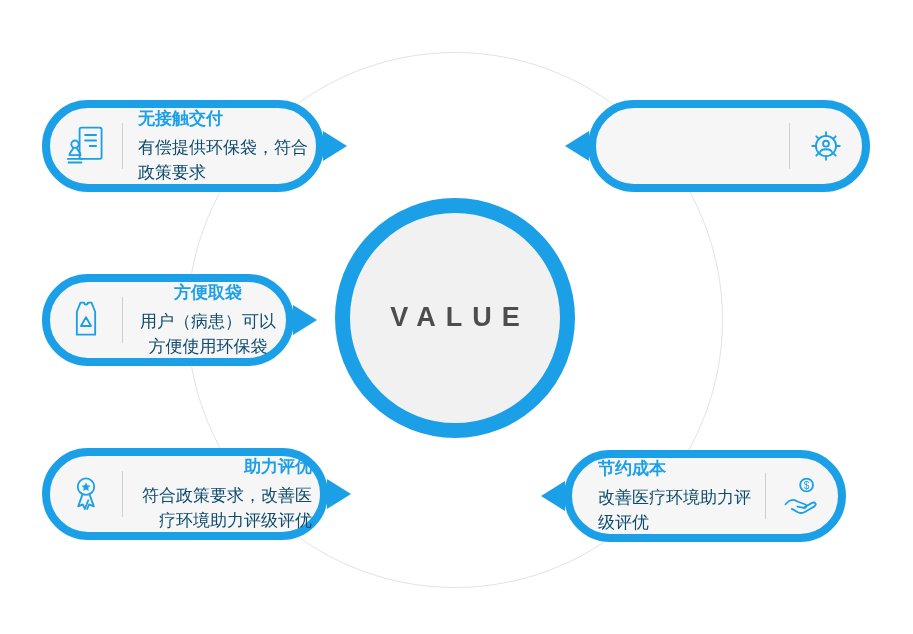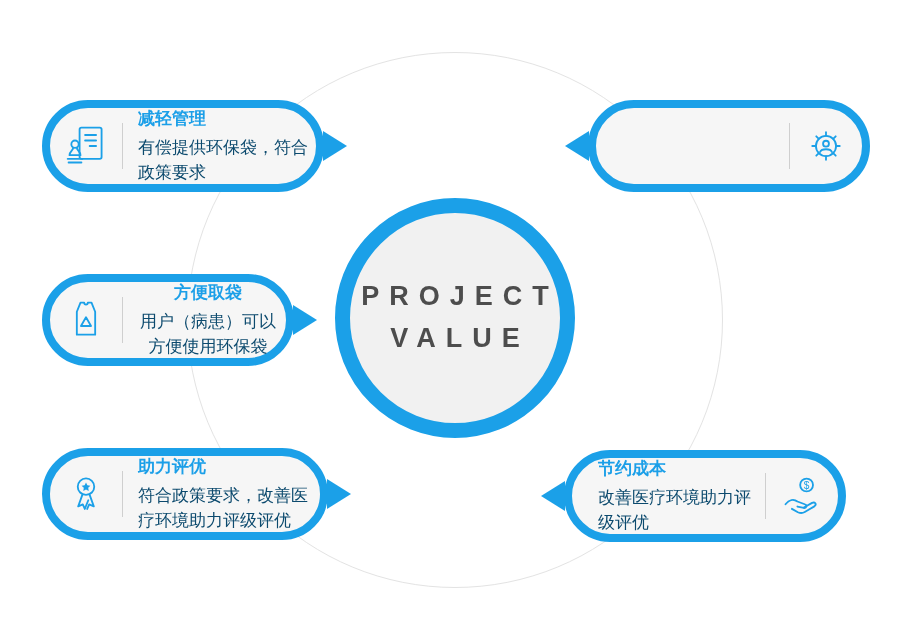--- a/index.html
+++ b/index.html
@@ -54,54 +54,53 @@
   .icon-wrap svg { width:44px; height:44px; }
   .divider { width:1px; height:46px; background:#cfcfcf; flex:0 0 auto; }
   .text-block { flex:1 1 auto; padding:0 8px 0 15px; }
   .card.right .text-block { padding:0 8px 0 26px; }
   .card-title { font-size:17px; font-weight:bold; color:#1b9fe8; margin-bottom:5px; }
   .card-desc  { font-size:17px; color:#0c4a6e; line-height:1.5; }
 
   
   .pos-l1 { left:42px;  top:100px; width:282px; }
   .pos-l2 { left:42px;  top:274px; width:252px;text-align:center; }
-  .pos-l3 { left:42px;  top:448px; width:286px; }
+  .pos-l3 { left:42px;  top:448px; width:286px;text-align:right; }
   .pos-r1 { left:588px; top:100px; width:282px; }
   .pos-r2 { left:626px; top:276px; width:244px; }
   .pos-r3 { left:564px; top:450px; width:282px; }
 </style>
 </head>
 <body>
 
 <div class="stage">
 
   <div class="ring"></div>
 
   <div class="center-circle">
-    <div class="line">PROJECT</div>
     <div class="line">VALUE</div>
   </div>
 
   <div class="card left pos-l1">
     <div class="tip"></div>
     <div class="icon-wrap">
       <svg viewBox="0 0 48 48" fill="none" stroke="#1ba0e8" stroke-width="2" stroke-linecap="round" stroke-linejoin="round">
         <rect x="17" y="4" width="24" height="34" rx="2"></rect>
         <line x1="23" y1="12" x2="35" y2="12"></line>
         <line x1="23" y1="18" x2="35" y2="18"></line>
         <line x1="28" y1="24" x2="35" y2="24"></line>
         <circle cx="12" cy="22" r="4"></circle>
         <path d="M10 26 c0 3 -4 4 -4 8 h12 c0 -4 -4 -5 -4 -8"></path>
         <line x1="4" y1="38" x2="20" y2="38"></line>
         <line x1="5" y1="42" x2="19" y2="42"></line>
       </svg>
     </div>
     <div class="divider"></div>
     <div class="text-block">
-      <div class="card-title">减轻管理</div>
+      <div class="card-title">无接触交付</div>
       <div class="card-desc">有偿提供环保袋，符合政策要求</div>
     </div>
   </div>
 
   <div class="card left pos-l2">
     <div class="tip"></div>
     <div class="icon-wrap">
       <svg viewBox="0 0 48 48" fill="none" stroke="#1ba0e8" stroke-width="2" stroke-linecap="round" stroke-linejoin="round">
         <path d="M18 5 h4 c0 3 4 3 4 0 h4 l4 10 v25 H14 V15 Z"></path>
         <path d="M24 21 l5.5 9.5 H18.5 Z"></path>

